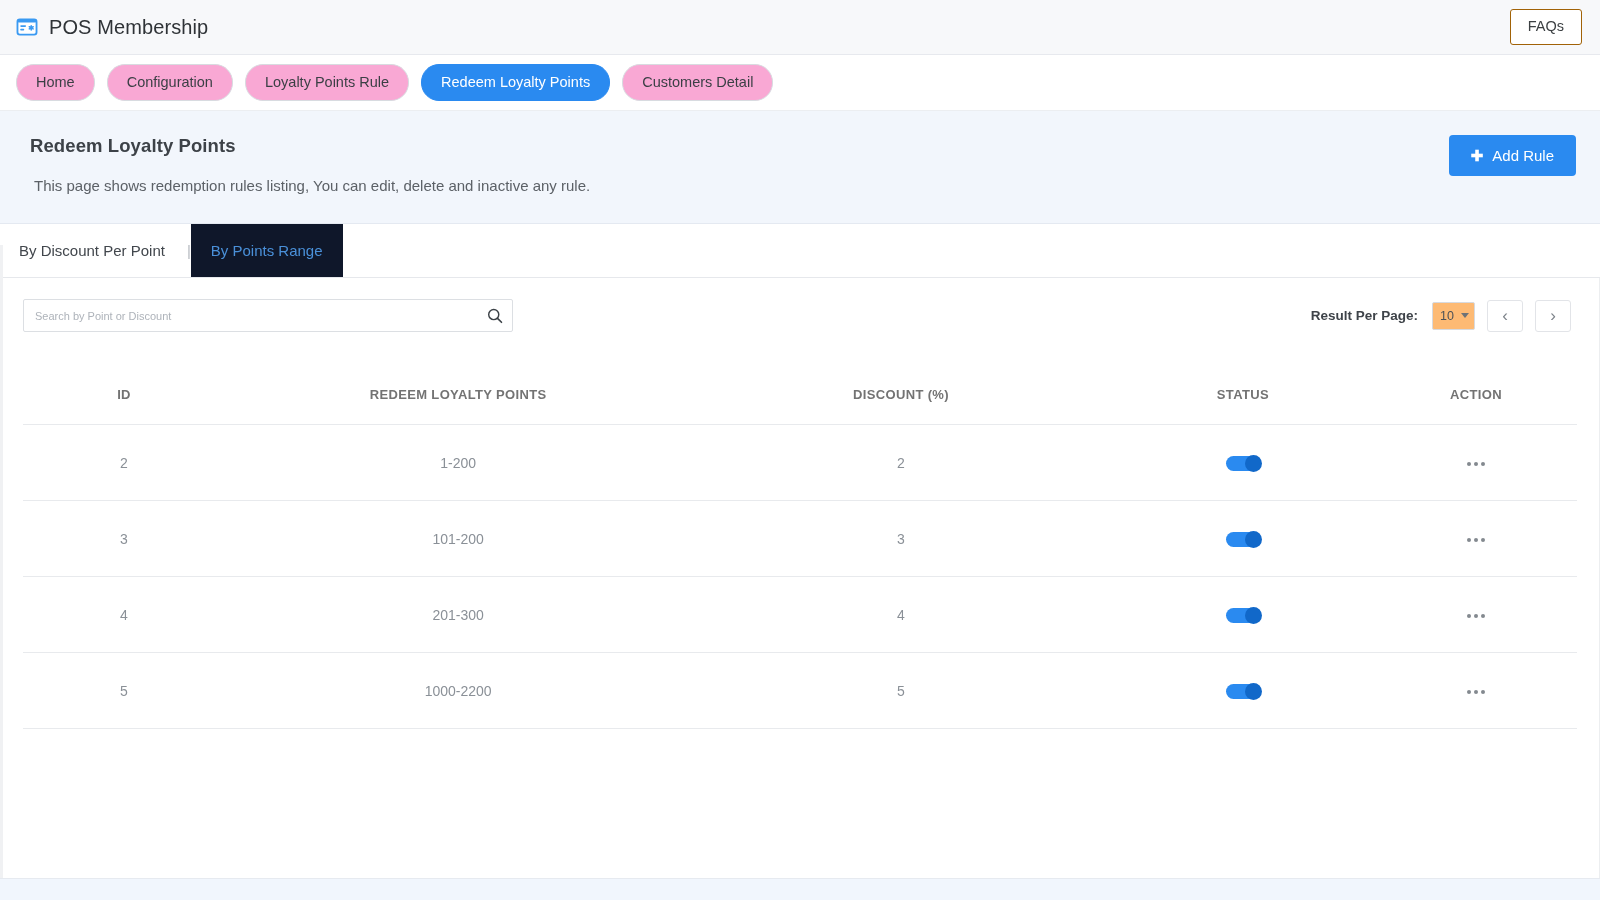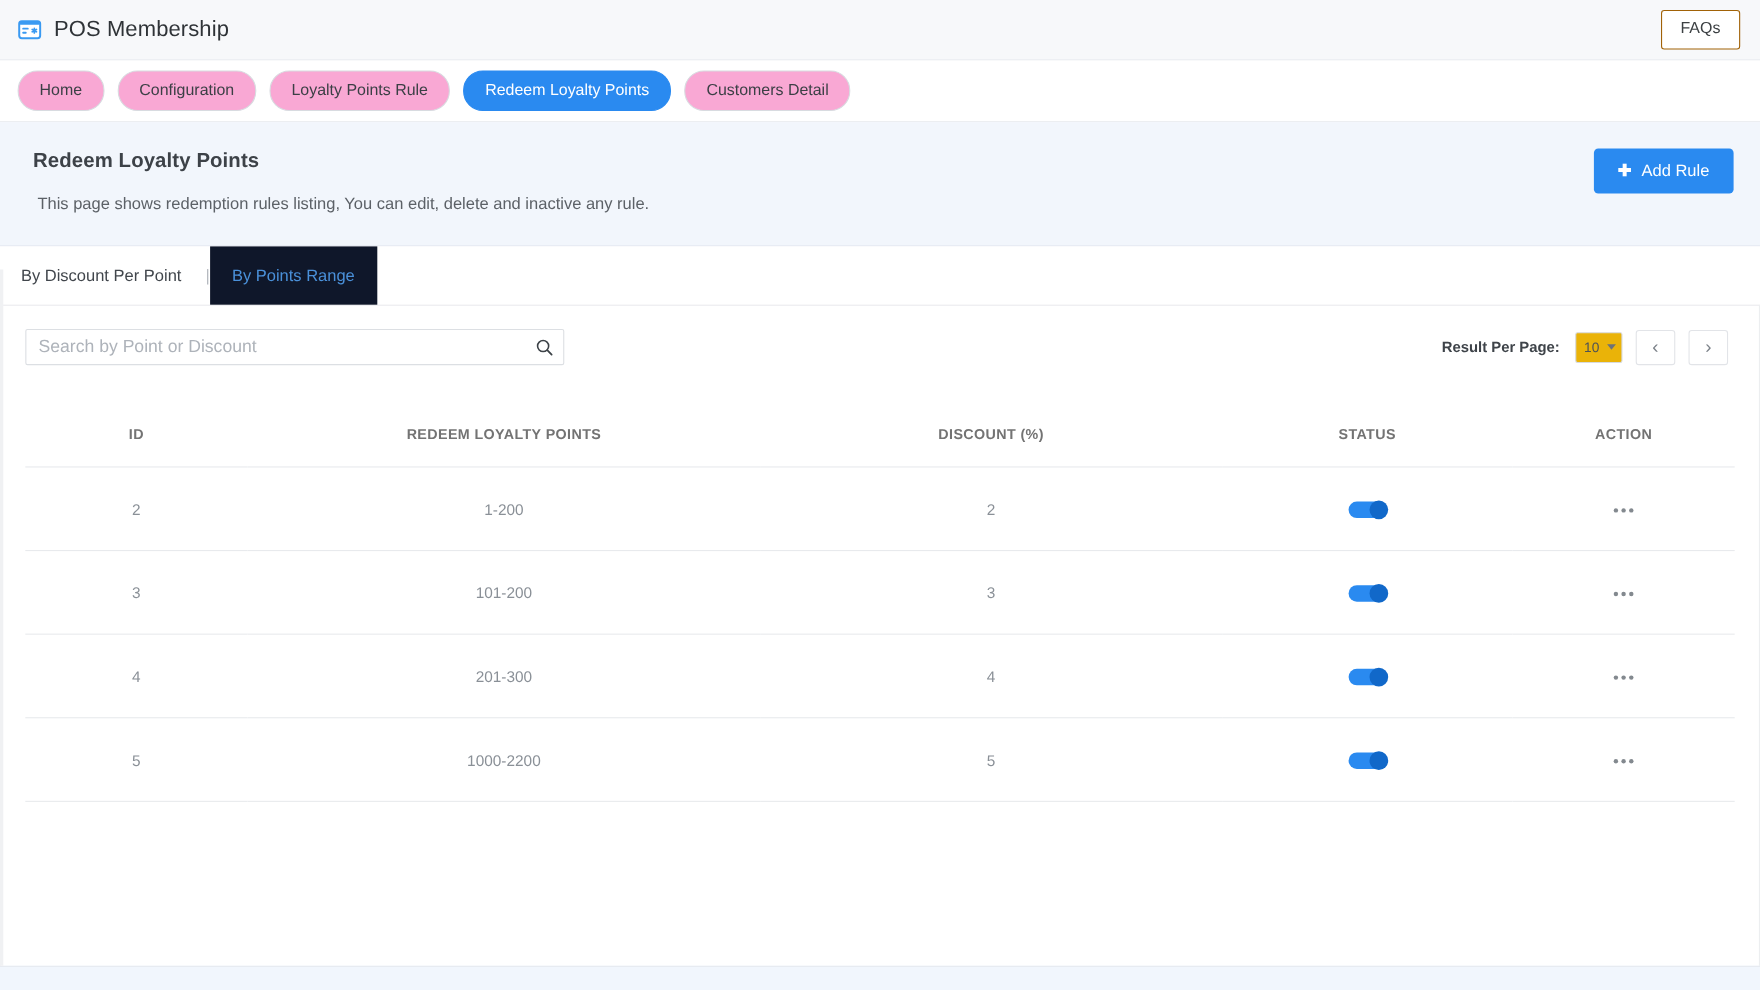--- a/index.html
+++ b/index.html
@@ -186,21 +186,21 @@
   }
   .search-wrap {
     position: relative;
     width: 490px;
   }
   .search-input {
     width: 100%;
     height: 33px;
     border: 1px solid #dcdfe3;
     border-radius: 2px;
-    font-size: 16px;
+    font-size: 11px;
     color: #5a5f65;
     padding: 0 38px 0 11px;
     font-family: inherit;
     background: #ffffff;
     outline: none;
   }
   .search-input::placeholder { color: #aeb3ba; }
   .search-icon-btn {
     position: absolute;
     right: 9px;
@@ -224,21 +224,21 @@
     font-size: 13.5px;
     color: #3e4349;
     font-weight: bold;
     margin-right: 2px;
   }
   .pp-select {
     width: 43px;
     height: 28px;
     border: 1px solid #d7dadf;
     border-radius: 2px;
-    background: #eab308;
+    background: #fdba74;
     display: flex;
     align-items: center;
     justify-content: space-between;
     padding: 0 5px 0 7px;
     font-size: 12.5px;
     color: #4d5257;
     cursor: pointer;
   }
   .caret {
     width: 0; height: 0;

